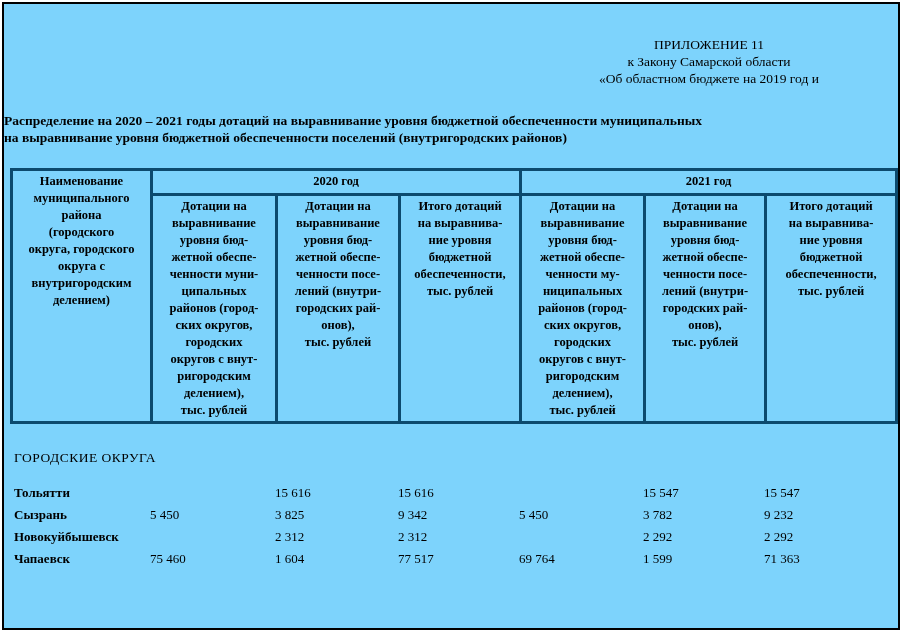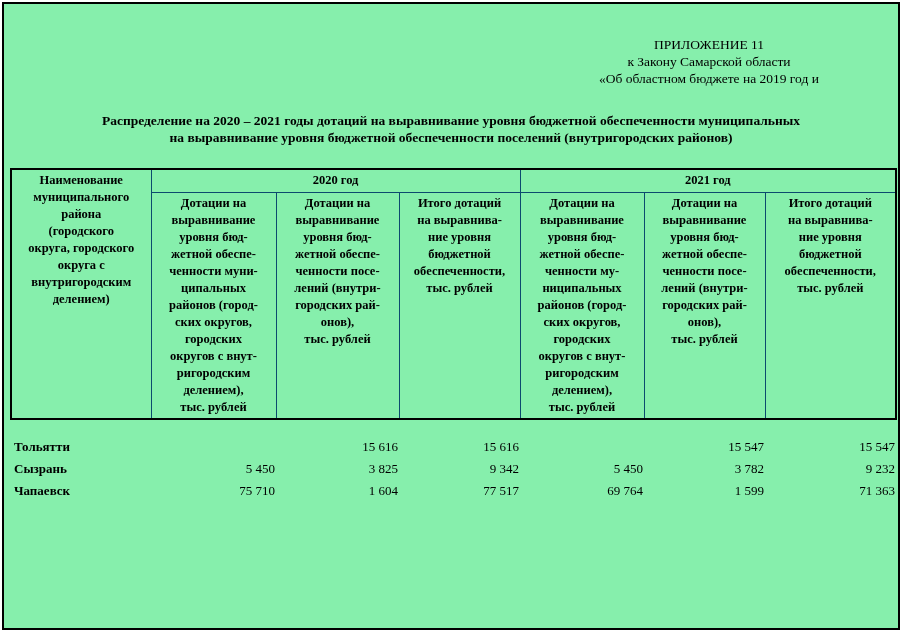--- a/index.html
+++ b/index.html
@@ -12,45 +12,44 @@
     font-family: "Liberation Serif", "DejaVu Serif", serif;
     color: #000;
   }
   .page {
     position: absolute;
     top: 2px;
     left: 2px;
     width: 894px;
     height: 624px;
     border: 2px solid #000;
-    background: #86efac;
+    background: #7dd3fc;
     box-sizing: content-box;
   }
   .appendix {
     margin: 32px 14px 0 auto;
     width: 350px;
     text-align: center;
     font-size: 13.5px;
     line-height: 17px;
   }
   .doc-title {
     margin-top: 25px;
-    text-align: center;
     font-weight: bold;
     font-size: 13.5px;
     line-height: 17px;
   }
   table.grid {
     border-collapse: collapse;
     margin: 22px 0 0 6px;
     table-layout: fixed;
     width: 885px;
   }
   table.grid td {
-    border: 1px solid #0c4a6e;
+    border: 3px solid #0c4a6e;
     vertical-align: top;
     text-align: center;
     font-weight: bold;
     font-size: 12.5px;
     line-height: 17px;
     white-space: pre-line;
     padding: 2px 10px;
     overflow: hidden;
   }
   table.grid { border: 2px solid #000; }
@@ -65,21 +64,21 @@
   table.data {
     border-collapse: collapse;
     margin: 16px 0 0 6px;
     table-layout: fixed;
     width: 885px;
   }
   table.data td {
     border: none;
     font-size: 13px;
     height: 22px;
-    text-align: right;
+    text-align: left;
     vertical-align: middle;
     padding: 0;
   }
   table.data td.row-name {
     text-align: left;
     padding-left: 4px;
     font-weight: bold;
   }
 </style>
 </head>
@@ -175,20 +174,21 @@
         <td class="sub-head">Итого дотаций
 на выравнива-
 ние уровня
 бюджетной
 обеспеченности,
 тыс. рублей</td>
       </tr>
     </tbody>
   </table>
 
+  <div class="section-label">ГОРОДСКИЕ ОКРУГА</div>
 
   <table class="data">
     <colgroup>
       <col style="width:140px">
         <col style="width:125px">
         <col style="width:123px">
         <col style="width:121px">
       <col style="width:124px">
         <col style="width:121px">
         <col style="width:131px">
@@ -206,22 +206,31 @@
       <tr>
         <td class="row-name">Сызрань</td>
         <td>5 450</td>
         <td>3 825</td>
         <td>9 342</td>
         <td>5 450</td>
         <td>3 782</td>
         <td>9 232</td>
       </tr>
       <tr>
+        <td class="row-name">Новокуйбышевск</td>
+        <td></td>
+        <td>2 312</td>
+        <td>2 312</td>
+        <td></td>
+        <td>2 292</td>
+        <td>2 292</td>
+      </tr>
+      <tr>
         <td class="row-name">Чапаевск</td>
-        <td>75 710</td>
+        <td>75 460</td>
         <td>1 604</td>
         <td>77 517</td>
         <td>69 764</td>
         <td>1 599</td>
         <td>71 363</td>
       </tr>
     </tbody>
   </table>
 
 </div>

